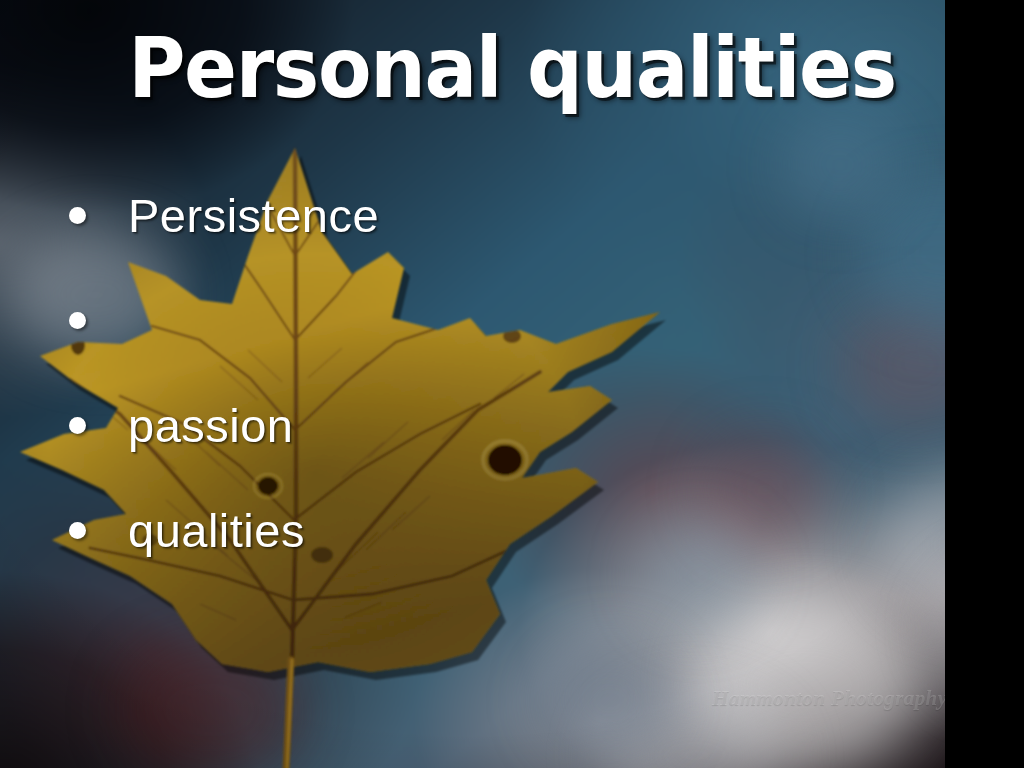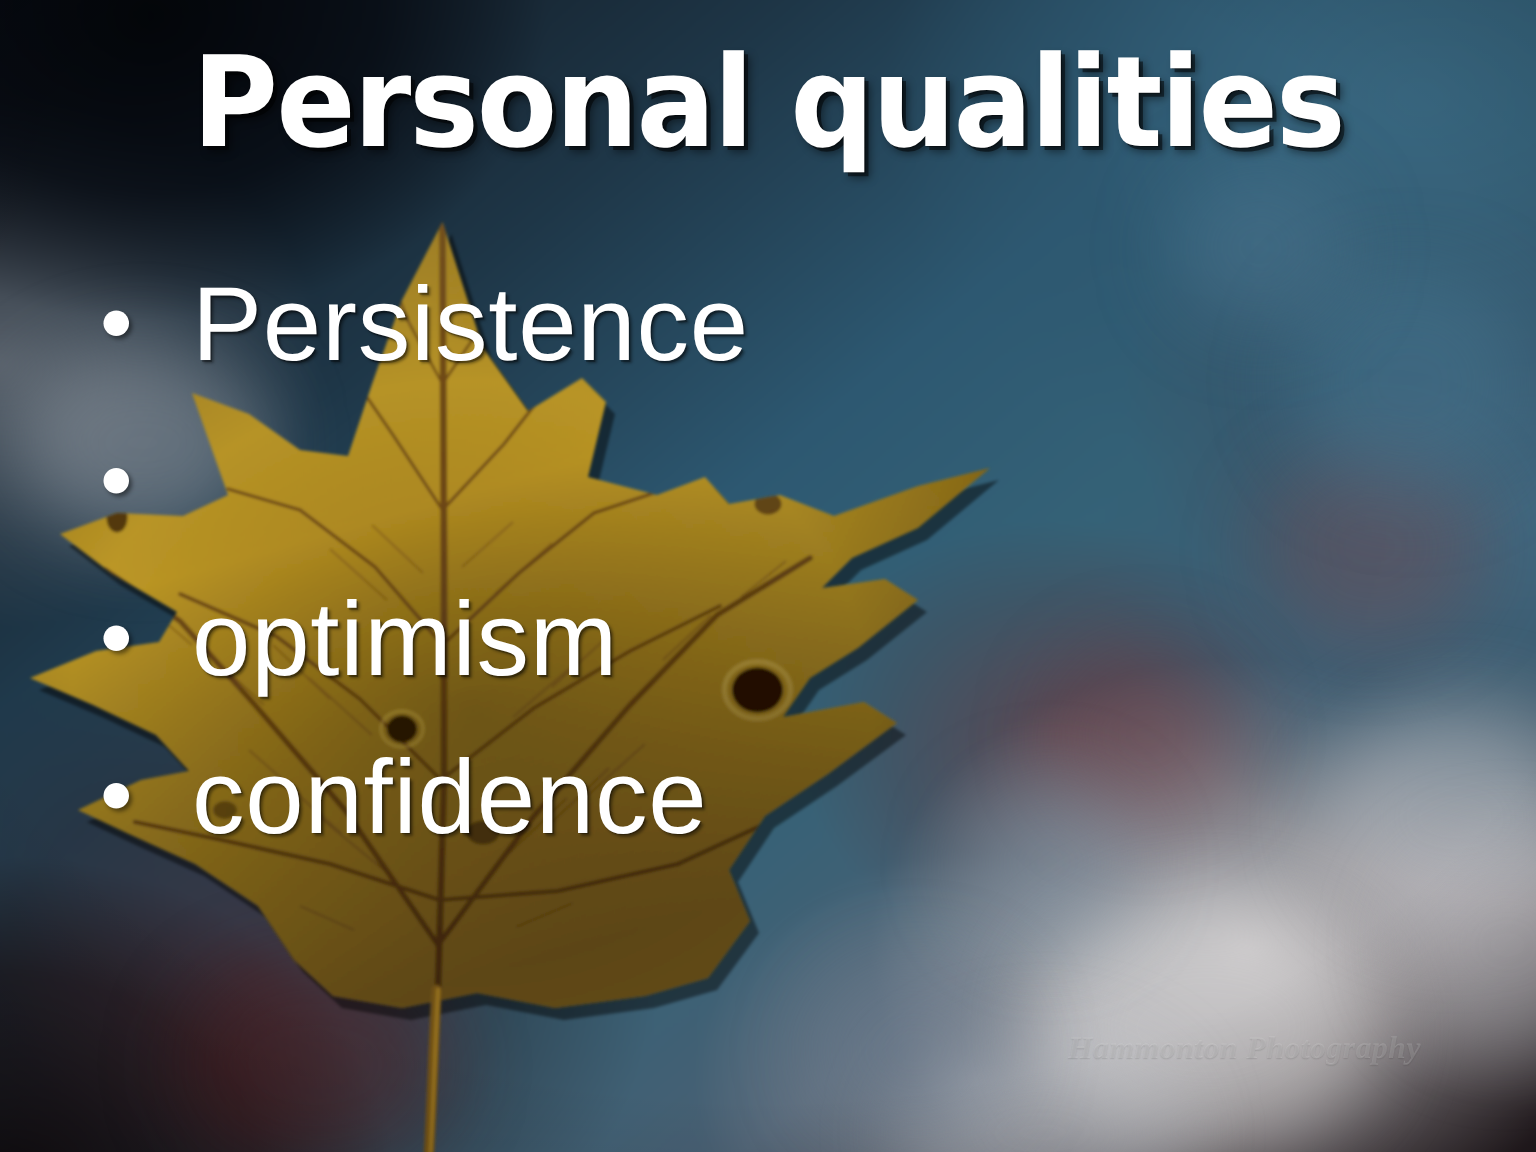--- a/index.html
+++ b/index.html
@@ -3,21 +3,21 @@
 <meta charset="utf-8">
 <title>Personal qualities</title>
 <style>
   html, body {
     margin: 0;
     padding: 0;
     background: #000;
   }
   #slide {
     position: relative;
-    width: 1024px;
+    width: 945px;
     height: 768px;
     overflow: hidden;
     font-family: "DejaVu Sans", sans-serif;
     background: #13161c;
     user-select: none;
   }
 
   
   .photo {
     position: absolute;
@@ -128,21 +128,21 @@
     height: 17px;
     margin-top: -9px;
     border-radius: 50%;
     background: #ffffff;
     box-shadow: 2px 2px 3px rgba(0,0,0,0.45);
   }
   .bullets li .txt {
     color: #ffffff;
     font-family: "Liberation Sans", sans-serif;
     font-weight: 400;
-    font-size: 70px;
+    font-size: 47px;
     line-height: 1;
     letter-spacing: 0.5px;
     text-shadow:
       2px 2px 2px rgba(0,0,0,0.40),
       1px 1px 0 rgba(0,0,0,0.25);
     white-space: nowrap;
   }
 
   
   .watermark {
@@ -310,23 +310,23 @@
   <ul class="bullets">
     <li>
       <span class="dot"></span>
       <span class="txt">Persistence</span>
     </li>
     <li>
       <span class="dot"></span>
     </li>
     <li>
       <span class="dot"></span>
-      <span class="txt">optimism</span>
+      <span class="txt">passion</span>
     </li>
     <li>
       <span class="dot"></span>
-      <span class="txt">confidence</span>
+      <span class="txt">qualities</span>
     </li>
   </ul>
 
   <div class="watermark">Hammonton Photography</div>
 
 </div>
 
 </body></html>

